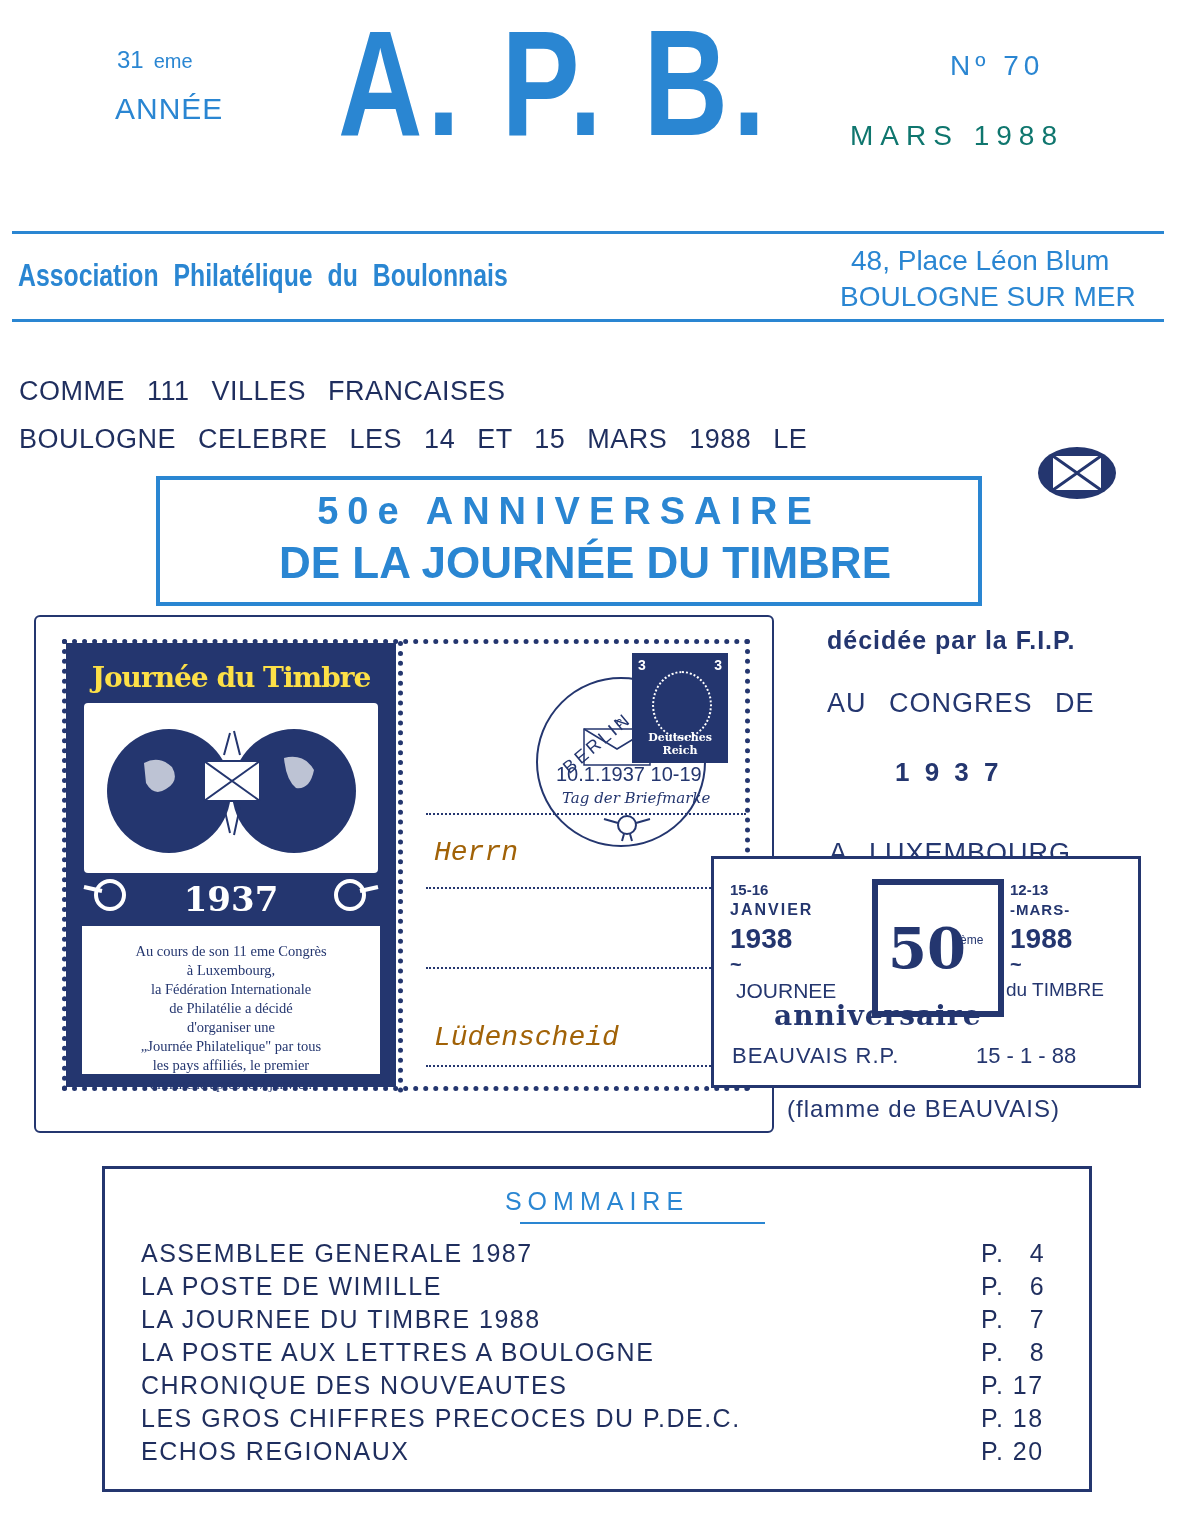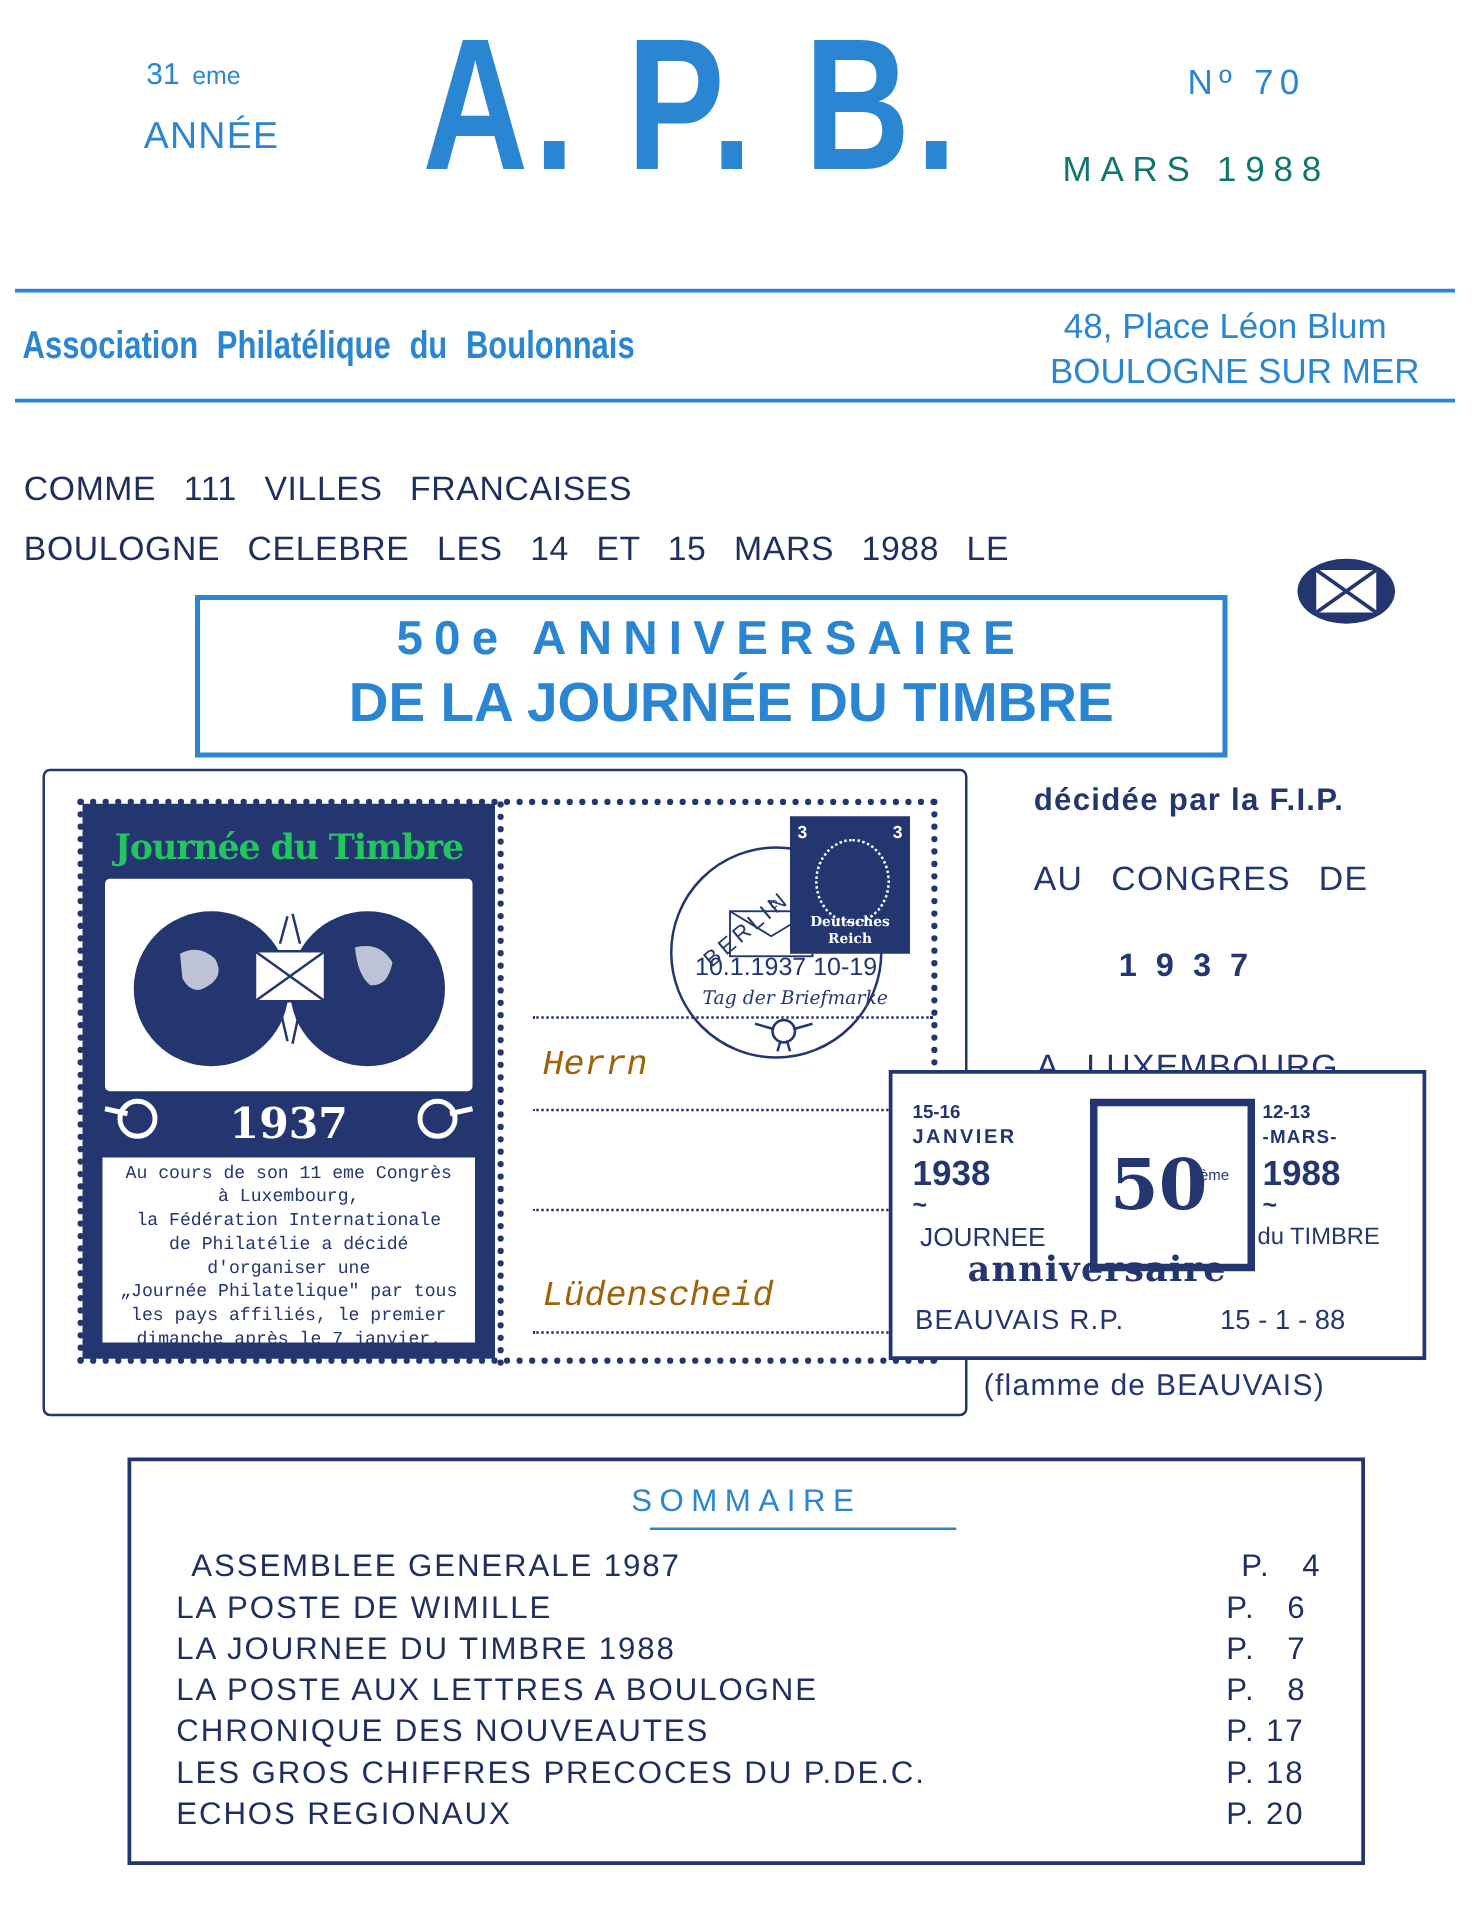--- a/index.html
+++ b/index.html
@@ -36,28 +36,28 @@
   .anniv-l2 { left: 0; top: 58px; width: 100%; text-align: center; font-size: 44px; font-weight: bold;
               color: #2a86d2; letter-spacing: 0px; padding-left: 16px; }
 
   
   .card { left: 34px; top: 615px; width: 740px; height: 518px;
           border: 2px solid #24366f; border-radius: 6px; box-sizing: border-box; }
   .card-inner { left: 26px; top: 22px; width: 688px; height: 452px;
                 border: 5px dotted #24366f; box-sizing: border-box; }
   .vignette { left: 30px; top: 26px; width: 330px; height: 444px; background: #24366f; }
   .vig-title { left: 0; top: 18px; width: 100%; text-align: center; font-family: "DejaVu Serif", serif;
-               font-size: 28px; font-weight: bold; color: #22c55e; letter-spacing: -1px; }
+               font-size: 28px; font-weight: bold; color: #fde047; letter-spacing: -1px; }
   .vig-panel { left: 18px; top: 60px; width: 294px; height: 170px; background: #ffffff;
                border-radius: 4px; }
   .vig-year { left: 0; top: 236px; width: 100%; text-align: center; font-family: "DejaVu Serif", serif;
               font-size: 34px; font-weight: bold; color: #ffffff; }
   .vig-text { left: 16px; top: 283px; width: 298px; height: 148px; background: #ffffff;
-              font-family: Liberation Mono, monospace; font-size: 14.5px; line-height: 19px;
-              text-align: center; color: #24366f; padding-top: 4px; box-sizing: border-box; }
+              font-family: Liberation Serif, serif; font-size: 14.5px; line-height: 19px;
+              text-align: center; color: #24366f; padding-top: 16px; box-sizing: border-box; }
 
   .stamp { left: 596px; top: 36px; width: 96px; height: 110px; background: #24366f; }
   .stamp-val { top: 4px; font-size: 14px; font-weight: bold; color: #fff; }
   .stamp-label { left: 0; bottom: 6px; width: 100%; text-align: center; font-family: "DejaVu Serif", serif;
                  font-size: 11px; font-weight: bold; color: #fff; }
   .cancel { left: 500px; top: 60px; width: 170px; height: 170px; border: 2px solid #24366f;
             border-radius: 50%; box-sizing: border-box; }
   .cancel-date { left: 18px; top: 84px; font-size: 20px; color: #24366f; white-space: nowrap; }
   .cancel-event { left: 24px; top: 110px; font-family: "DejaVu Serif", serif; font-size: 15px;
                   font-style: italic; color: #24366f; white-space: nowrap; }
@@ -216,21 +216,21 @@
   <div class="abs fl-txt" style="left:60px; top:140px; width:310px; font-family:'DejaVu Serif', serif; font-size:28px; letter-spacing:1px;">anniversaire</div>
   <div class="abs fl-txt" style="left:18px; top:184px; font-size:22px; font-weight:normal; letter-spacing:1px;">BEAUVAIS R.P.</div>
   <div class="abs fl-txt" style="left:262px; top:184px; font-size:22px; font-weight:normal;">15 - 1 - 88</div>
 </div>
 <div class="abs flamme-caption">(flamme de BEAUVAIS)</div>
 
 <div class="abs toc">
   <div class="abs toc-title">SOMMAIRE</div>
   <div class="abs toc-underline"></div>
 
-  <div class="abs toc-row" style="top:70px;margin-left:12px;">
+  <div class="abs toc-row" style="top:70px;">
     <span class="toc-label">ASSEMBLEE GENERALE 1987</span>
     <span class="toc-page">P.   4</span>
   </div>
   <div class="abs toc-row" style="top:103px;">
     <span class="toc-label">LA POSTE DE WIMILLE</span>
     <span class="toc-page">P.   6</span>
   </div>
   <div class="abs toc-row" style="top:136px;">
     <span class="toc-label">LA JOURNEE DU TIMBRE 1988</span>
     <span class="toc-page">P.   7</span>

